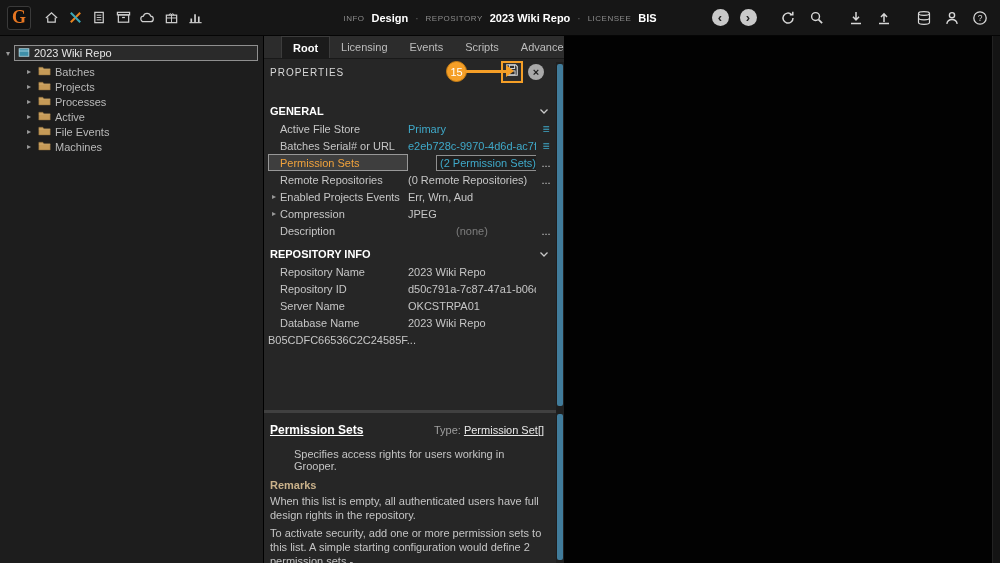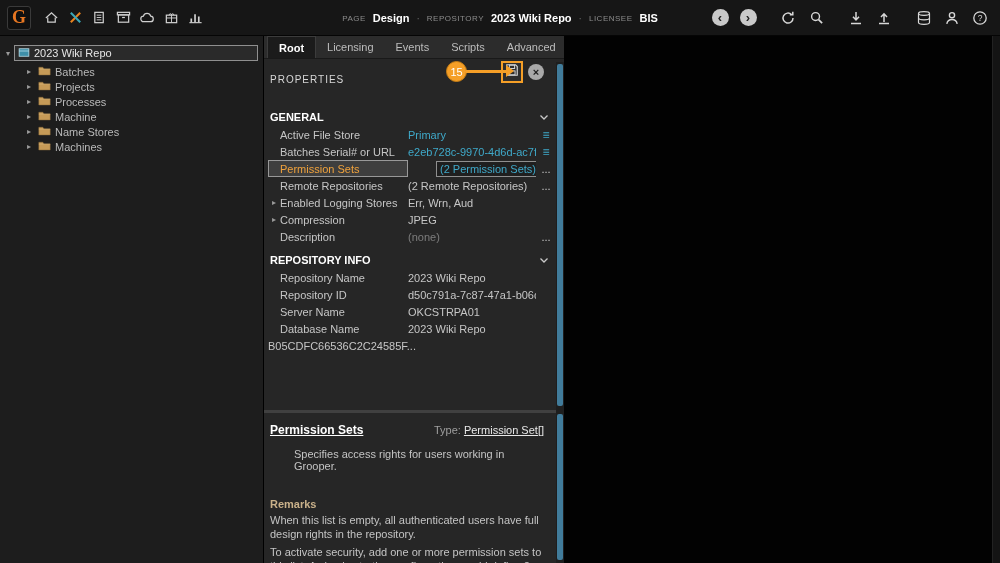--- a/index.html
+++ b/index.html
@@ -31,70 +31,70 @@
   .tree-root-row { display:flex; align-items:center; height:16px; margin:1px 5px 3px 2px; }
   .tw { width:12px; text-align:center; color:#9a9a9a; font-size:8px; flex:0 0 auto; }
   .root-box { flex:1; height:16px; display:flex; align-items:center; gap:4px;
     border:1px solid #8f8f8f; background:#2a2a2a; padding:0 3px; font-size:11px; color:#e6e6e6; }
   .tree-item { display:flex; align-items:center; height:15px; padding-left:24px; gap:4px;
     font-size:11px; color:#b9b9b9; }
   .tree-item .tw { width:10px; }
 
   
   .main { position:absolute; top:36px; left:264px; width:300px; height:527px; background:#262626; }
-  .tabs { height:23px; background:#2c2c2c; display:flex; align-items:stretch; padding-left:3px;
+  .tabs { height:23px; background:#2c2c2c; display:flex; align-items:stretch; padding-left:17px;
     border-bottom:1px solid #191919;text-align:center; }
   .tab { padding:0 11px; font-size:11px; color:#bdbdbd; display:flex; align-items:center; }
   .tab.active { background:#1b1b1b; color:#fff; font-weight:bold; border:1px solid #3c3c3c; border-bottom:none; }
 
   .props-header { position:absolute; top:23px; left:0; width:292px; height:26px; background:#262626;
-    display:flex; align-items:flex-end; padding-left:6px; }
+    display:flex; align-items:center; padding-left:6px; }
   .props-title { font-size:10px; letter-spacing:1px; color:#d8d8d8; }
   .props-actions { position:absolute; right:12px; top:2px; display:flex; align-items:center; gap:5px; }
   .save-box { width:22px; height:22px; border:2px solid #f59f27; background:#2e2e2e;
     display:flex; align-items:center; justify-content:center; }
   .close-ic { width:16px; height:16px; border-radius:50%; background:#a9a9a9; color:#1b1b1b;
     font-weight:bold; font-size:11px; line-height:1; display:flex; align-items:center; justify-content:center; }
   .anno-circle { position:absolute; left:182px; top:2px; width:21px; height:21px; border-radius:50%;
     background:#f59f27; border:1px solid #c87f15; color:#fff; font-size:11px; font-weight:normal;
     display:flex; align-items:center; justify-content:center; z-index:6; }
   .anno-shaft { position:absolute; left:202px; top:11px; width:41px; height:3px; background:#f59f27; z-index:6; }
   .anno-head { position:absolute; left:242px; top:6px; width:0; height:0; border-left:8px solid #f59f27;
     border-top:6px solid transparent; border-bottom:6px solid transparent; z-index:6; }
 
   .prop-grid { position:absolute; top:49px; left:0; width:292px; height:325px; background:#262626;
     padding-top:6px; overflow:hidden; }
   .section-row { display:flex; align-items:center; height:19px; padding:0 7px 0 6px; margin-top:5px; }
-  .section-row:first-child { margin-top:16px; }
+  .section-row:first-child { margin-top:10px; }
   .sec-t { font-size:11px; font-weight:bold; color:#fff; }
   .chev { margin-left:auto; display:flex; align-items:center; }
   .prop-row { display:flex; align-items:center; height:17px; padding-left:4px; }
   .prop-left { width:140px; display:flex; align-items:center; height:17px; flex:0 0 auto; }
   .exp { width:12px; text-align:center; color:#9a9a9a; font-size:8px; }
   .pname { font-size:11px; color:#c6c6c6; white-space:nowrap; }
   .prop-left.selected { background:#3e3e3e; box-shadow:inset 0 0 0 1px #989898; }
   .prop-left.selected .pname { color:#f0a23c; }
   .prop-val { flex:1; font-size:11px; color:#c6c6c6; white-space:nowrap; overflow:hidden; }
   .prop-val.link { color:#3fa9c9; }
-  .prop-val.muted { color:#7d7d7d; }
+  .prop-val.muted { color:#7d7d7d;text-align:center; }
   .editor { display:inline-block; width:99%; border:1px solid #8f8f8f; background:#1f1f1f;
     color:#3fa9c9; height:16px; line-height:14px; padding:0 3px; font-size:11px;margin-left:28px; }
   .prop-act { width:20px; text-align:center; font-size:11px; color:#c9c9c9; flex:0 0 auto; }
   .prop-act.menu { color:#3fa9c9; font-size:12px; }
 
   
   .help { position:absolute; top:374px; left:0; width:292px; height:153px; background:#262626;
     border-top:3px solid #404040; padding:10px 12px 0 6px; }
   .help-top { display:flex; justify-content:space-between; align-items:baseline; }
   .help-title { font-size:12px; font-weight:bold; color:#fff; text-decoration:underline; }
   .help-type { font-size:11px; }
   .type-label { color:#9f9f9f; }
   .type-link { color:#e8e8e8; text-decoration:underline; }
   .help-desc { margin-top:11px; font-size:11px; color:#c4c4c4;margin-left:24px; }
-  .remarks-title { margin-top:26px; font-size:11px; font-weight:bold; color:#c9b18a; }
+  .remarks-title { margin-top:7px; font-size:11px; font-weight:bold; color:#c9b18a; }
   .help-para { margin-top:3px; font-size:11px; color:#c4c4c4; line-height:1.3; }
 
   
   .vscroll { position:absolute; right:0; top:26px; width:8px; height:501px; background:#1e1e1e; }
   .thumb { position:absolute; left:1px; width:6px; background:#417c9b; border-radius:2px; }
   .t1 { top:2px; height:342px; }
   .t2 { top:352px; height:146px; }
   .right-area { position:absolute; top:36px; left:564px; width:428px; height:527px; background:#020202; }
   .win-scroll { position:absolute; top:36px; right:0; width:8px; height:527px; background:#141414;
     border-left:1px solid #222; }
@@ -145,21 +145,21 @@
           </svg>
         </span>
         <span class="tb-icon">
           <svg width="15" height="15" viewBox="0 0 16 16">
             <path d="M3.5 13V9M7.5 13V4.5M11.5 13V7" stroke="#d0d0d0" stroke-width="1.8" fill="none"></path>
             <path d="M1.5 13.5h13" stroke="#d0d0d0" stroke-width="1.2" fill="none"></path>
           </svg>
         </span>
       </div>
     <div class="tb-center">
-      <span class="tb-label">PAGE</span>
+      <span class="tb-label">INFO</span>
       <span class="tb-value">Design</span>
       <span class="tb-dot">·</span>
       <span class="tb-label">REPOSITORY</span>
       <span class="tb-value">2023 Wiki Repo</span>
       <span class="tb-dot">·</span>
       <span class="tb-label">LICENSEE</span>
       <span class="tb-value">BIS</span>
     </div>
     <div class="tb-right">
         <span class="tb-group">
@@ -257,29 +257,29 @@
               <path d="M1 4.8h14" stroke="#d8b478" stroke-width=".8"></path>
             </svg></span>
      <span>Processes</span>
    </div>
         <div class="tree-item">
      <span class="tw">▸</span>
      <span><svg width="13" height="11" viewBox="0 0 16 13">
               <path d="M1 2.5h5l1.3 2H15V12H1Z" fill="#c59a57" stroke="#8a6b3a" stroke-width=".6"></path>
               <path d="M1 4.8h14" stroke="#d8b478" stroke-width=".8"></path>
             </svg></span>
-     <span>Machine</span>
-   </div>
-        <div class="tree-item">
-     <span class="tw">▸</span>
-     <span><svg width="13" height="11" viewBox="0 0 16 13">
-              <path d="M1 2.5h5l1.3 2H15V12H1Z" fill="#c59a57" stroke="#8a6b3a" stroke-width=".6"></path>
-              <path d="M1 4.8h14" stroke="#d8b478" stroke-width=".8"></path>
-            </svg></span>
-     <span>Name Stores</span>
+     <span>Active</span>
+   </div>
+        <div class="tree-item">
+     <span class="tw">▸</span>
+     <span><svg width="13" height="11" viewBox="0 0 16 13">
+              <path d="M1 2.5h5l1.3 2H15V12H1Z" fill="#c59a57" stroke="#8a6b3a" stroke-width=".6"></path>
+              <path d="M1 4.8h14" stroke="#d8b478" stroke-width=".8"></path>
+            </svg></span>
+     <span>File Events</span>
    </div>
         <div class="tree-item">
      <span class="tw">▸</span>
      <span><svg width="13" height="11" viewBox="0 0 16 13">
               <path d="M1 2.5h5l1.3 2H15V12H1Z" fill="#c59a57" stroke="#8a6b3a" stroke-width=".6"></path>
               <path d="M1 4.8h14" stroke="#d8b478" stroke-width=".8"></path>
             </svg></span>
      <span>Machines</span>
    </div>
       </div>
@@ -342,27 +342,27 @@
          <span class="pname">Permission Sets</span>
        </div>
        <div class="prop-val"><span class="editor">(2 Permission Sets)</span></div>
        <div class="prop-act">...</div>
      </div>
         <div class="prop-row">
        <div class="prop-left">
          <span class="exp"></span>
          <span class="pname">Remote Repositories</span>
        </div>
-       <div class="prop-val">(2 Remote Repositories)</div>
+       <div class="prop-val">(0 Remote Repositories)</div>
        <div class="prop-act">...</div>
      </div>
         <div class="prop-row">
        <div class="prop-left">
          <span class="exp">▸</span>
-         <span class="pname">Enabled Logging Stores</span>
+         <span class="pname">Enabled Projects Events</span>
        </div>
        <div class="prop-val">Err, Wrn, Aud</div>
        <div class="prop-act"></div>
      </div>
         <div class="prop-row">
        <div class="prop-left">
          <span class="exp">▸</span>
          <span class="pname">Compression</span>
        </div>
        <div class="prop-val">JPEG</div>

